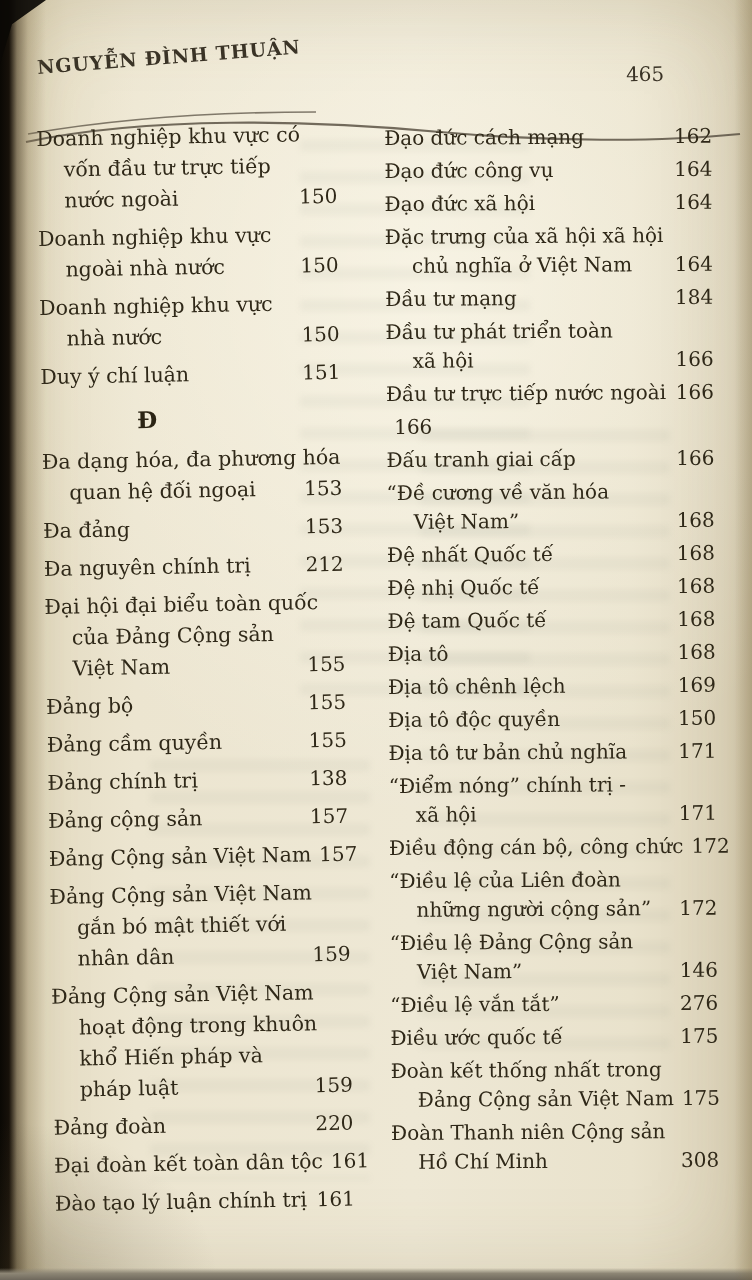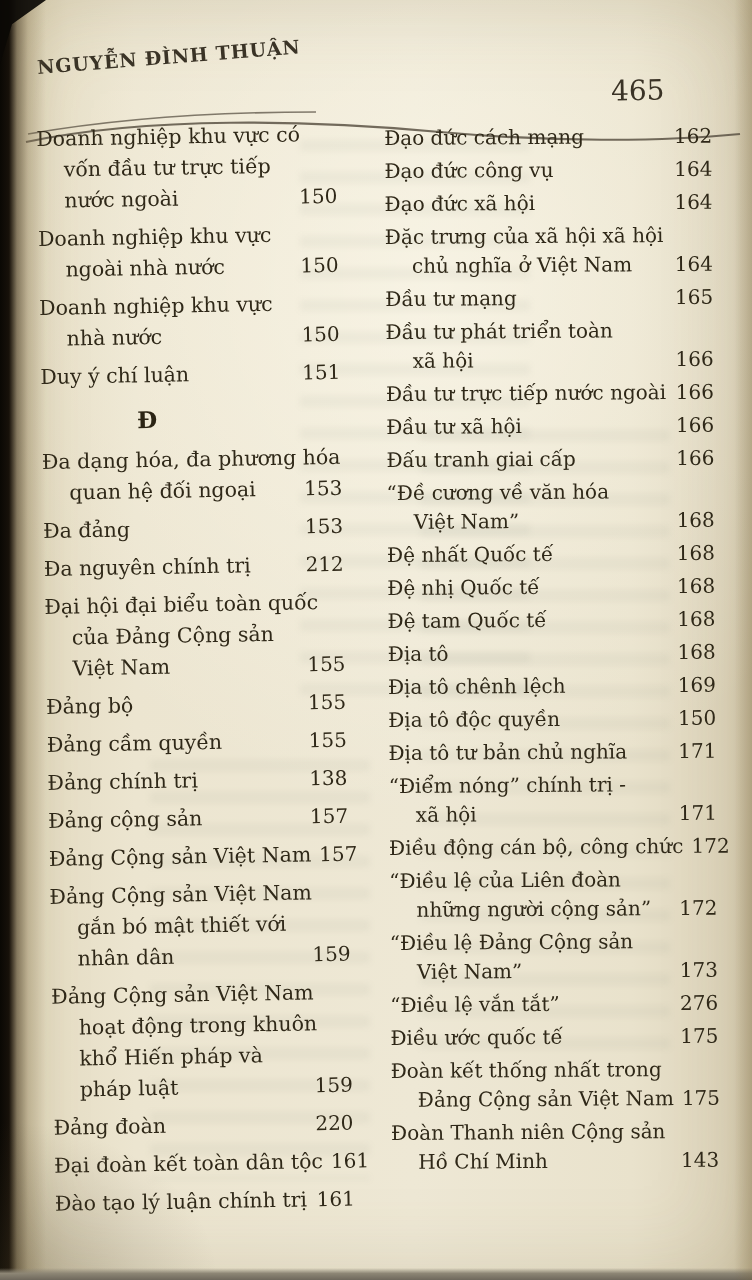--- a/index.html
+++ b/index.html
@@ -28,21 +28,21 @@
   
   .ghost { position:absolute; filter:blur(3px); opacity:.5; pointer-events:none;
     background: repeating-linear-gradient(180deg, rgba(125,135,118,.14) 0 11px, rgba(125,135,118,0) 11px 32px); }
   .g1 { left:300px; top:140px;  width:230px; height:560px; }
   .g2 { left:420px; top:430px;  width:250px; height:620px; }
   .g3 { left:150px; top:760px;  width:220px; height:420px; }
 
   .header { position:absolute; top:46px; left:0; width:752px; height:70px; }
   .author { position:absolute; left:38px; top:10px; font-weight:bold; font-size:19px;
     letter-spacing:.8px; color:#3a3326; transform:rotate(-4.5deg); transform-origin:left bottom; }
-  .pageno { position:absolute; right:88px; top:28px; font-size:28px; color:#3a3326; transform:rotate(-1deg); }
+  .pageno { position:absolute; right:88px; top:16px; font-size:20px; color:#3a3326; transform:rotate(-1deg); }
   .rule-svg { position:absolute; left:0; top:0; width:752px; height:140px; }
 
   .columns { position:absolute; top:124px; left:36px; width:676px; display:flex; gap:48px; }
   .col { display:flex; flex-direction:column; }
   .col-left  { width:300px; font-size:20.5px; transform:rotate(-1deg);  transform-origin:top left; }
   .col-right { width:328px; font-size:20px;  transform:rotate(-0.4deg); transform-origin:top left; }
 
   .entry { margin-bottom:7px; }
   .col-right .entry { margin-bottom:4px; }
   .line { display:flex; justify-content:space-between; align-items:baseline; line-height:31px; }
@@ -242,41 +242,40 @@
             <span class="txt">Đặc trưng của xã hội xã hội</span>
           </div>
           <div class="line">
             <span class="txt cont">chủ nghĩa ở Việt Nam</span>
             <span class="pg">164</span>
           </div>
         </div>
         <div class="entry">
           <div class="line">
             <span class="txt">Đầu tư mạng</span>
-            <span class="pg">165</span>
+            <span class="pg">184</span>
           </div>
         </div>
         <div class="entry">
           <div class="line">
             <span class="txt">Đầu tư phát triển toàn</span>
           </div>
           <div class="line">
             <span class="txt cont">xã hội</span>
             <span class="pg">166</span>
           </div>
         </div>
         <div class="entry">
           <div class="line">
             <span class="txt">Đầu tư trực tiếp nước ngoài</span>
             <span class="pg">166</span>
           </div>
         </div>
         <div class="entry">
           <div class="line">
-            <span class="txt">Đầu tư xã hội</span>
             <span class="pg">166</span>
           </div>
         </div>
         <div class="entry">
           <div class="line">
             <span class="txt">Đấu tranh giai cấp</span>
             <span class="pg">166</span>
           </div>
         </div>
         <div class="entry">
@@ -353,21 +352,21 @@
             <span class="txt cont">những người cộng sản”</span>
             <span class="pg">172</span>
           </div>
         </div>
         <div class="entry">
           <div class="line">
             <span class="txt">“Điều lệ Đảng Cộng sản</span>
           </div>
           <div class="line">
             <span class="txt cont">Việt Nam”</span>
-            <span class="pg">173</span>
+            <span class="pg">146</span>
           </div>
         </div>
         <div class="entry">
           <div class="line">
             <span class="txt">“Điều lệ vắn tắt”</span>
             <span class="pg">276</span>
           </div>
         </div>
         <div class="entry">
           <div class="line">
@@ -383,21 +382,21 @@
             <span class="txt cont">Đảng Cộng sản Việt Nam</span>
             <span class="pg">175</span>
           </div>
         </div>
         <div class="entry">
           <div class="line">
             <span class="txt">Đoàn Thanh niên Cộng sản</span>
           </div>
           <div class="line">
             <span class="txt cont">Hồ Chí Minh</span>
-            <span class="pg">143</span>
+            <span class="pg">308</span>
           </div>
         </div>
       </div>
   </div>
 
   <div class="edge-left"></div>
   <div class="corner-tl"></div>
   <div class="shade-bl"></div>
   <div class="edge-bottom"></div>
   <div class="edge-right"></div>

